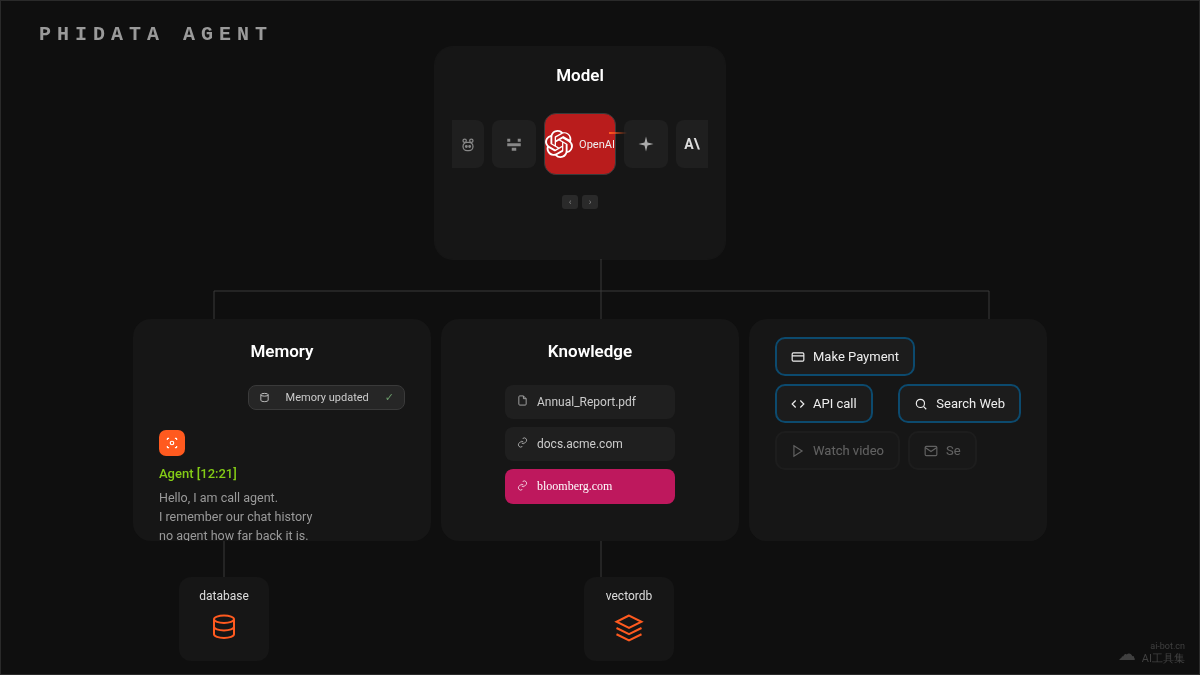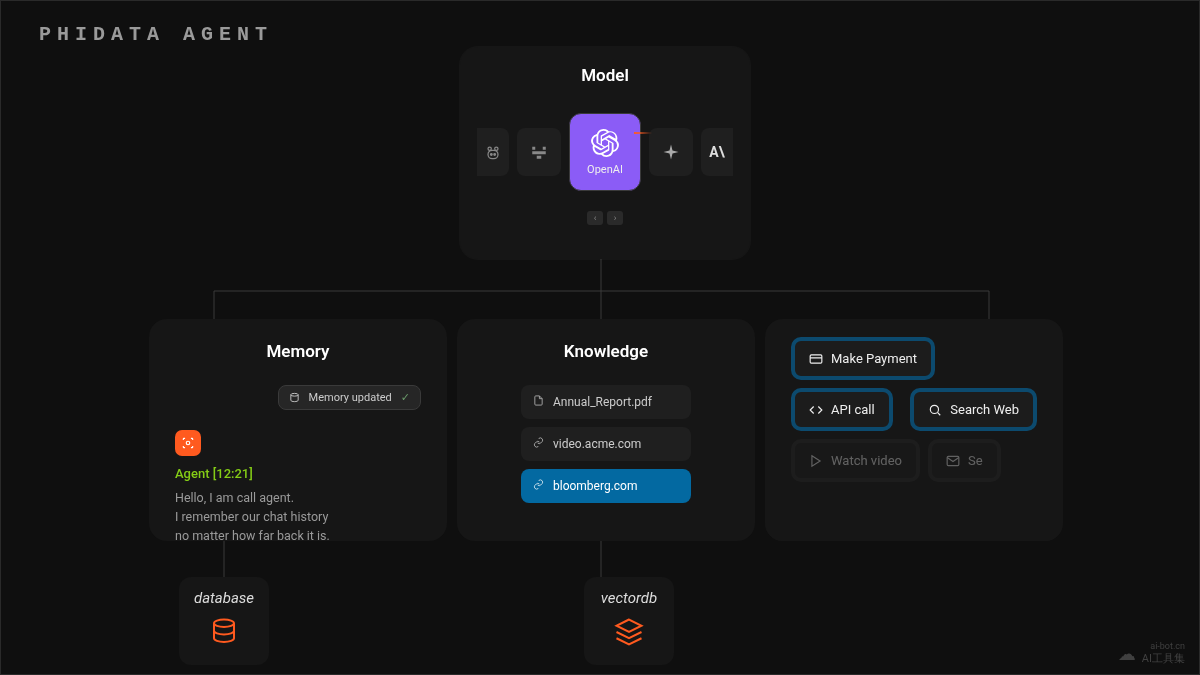--- a/index.html
+++ b/index.html
@@ -27,21 +27,21 @@
   
   .connectors {
     position: absolute;
     inset: 0;
     pointer-events: none;
   }
 
   
   .model-card {
     position: absolute;
-    left: 459px;
+    left: 434px;
     top: 46px;
     width: 290px;
     height: 212px;
     background: #161616;
     border-radius: 18px;
     padding: 18px 12px 12px;
     box-shadow: 0 0 0 1px rgba(255,255,255,0.03);
   }
   .card-title {
     text-align: center;
@@ -64,25 +64,25 @@
     display: flex;
     align-items: center;
     justify-content: center;
     color: #888;
     font-size: 18px;
   }
   .model-item.partial-left { width: 32px; border-top-left-radius:0; border-bottom-left-radius:0; }
   .model-item.partial-right { width: 32px; border-top-right-radius:0; border-bottom-right-radius:0; font-weight:700; font-size:14px; color:#ddd;}
   .model-item.selected {
     width: 72px;
-    height: 78px;
-    background: #8b5cf6;
+    height: 62px;
+    background: #b91c1c;
     border: 1px solid #3a3a3a;
     border-radius: 12px;
-    flex-direction: column;
+    flex-direction: row;
     gap: 6px;
     position: relative;
   }
   .model-item.selected .openai-svg { width:28px; height:28px; }
   .model-item.selected::after {
     content: "";
     position: absolute;
     top: 18px;
     right: -12px;
     width: 18px;
@@ -101,21 +101,21 @@
     background: #2a2a2a;
     border-radius: 3px;
     display:flex;align-items:center;justify-content:center;
     font-size:9px;color:#888;
   }
 
   
   .row {
     position: absolute;
     top: 318px;
-    left: 148px;
+    left: 132px;
     display: flex;
     gap: 10px;
     align-items: center;
   }
   .panel {
     width: 298px;
     height: 222px;
     background: #161616;
     border-radius: 18px;
     padding: 22px 26px;
@@ -127,21 +127,21 @@
     font-size: 17px;
     font-weight: 600;
     color: #fff;
     margin-bottom: 24px;
   }
 
   
   .mem-badge {
     display: inline-flex;
     align-items: center;
-    gap: 9px;
+    gap: 16px;
     background: #262626;
     border: 1px solid #3a3a3a;
     border-radius: 8px;
     padding: 5px 10px;
     font-size: 11px;
     color: #ccc;
     float: right;
     margin-bottom: 14px;
   }
   .mem-badge .check { color:#6a9a6a; font-size:11px; }
@@ -161,33 +161,33 @@
   .knowledge-list { display:flex; flex-direction:column; gap:8px; align-items:center; }
   .k-item {
     width: 170px;
     padding: 10px 12px;
     background: #1f1f1f;
     border-radius: 8px;
     font-size: 12px;
     color: #ccc;
     display:flex;align-items:center;gap:8px;
   }
-  .k-item.active { background:#0369a1; color:#fff; }
+  .k-item.active { background:#be185d; color:#fff;font-family:Liberation Serif, serif; }
   .k-item .ic { font-size:11px; opacity:.8; width:12px;}
 
   
   .tools-grid {
     display:flex; flex-wrap:wrap; gap:8px;
     margin-top:-4px;
   }
   .tool {
     display:inline-flex; align-items:center; gap:8px;
     padding: 10px 14px;
     background:#1c1c1c;
-    border:4px solid #0c4a6e;
+    border:2px solid #0c4a6e;
     border-radius:10px;
     font-size:13px;
     color:#eee;
     white-space:nowrap;
   }
   .tool.dim { opacity:.35; border-color:#2a2a2a;}
   .tool .ic { width:14px; display:inline-flex; }
   .tools-fade {
     position:absolute; left:0; right:0; bottom:0; height:30px;
     background:linear-gradient(180deg, transparent, #161616);
@@ -195,21 +195,21 @@
 
   
   .subbox {
     position:absolute;
     width:90px;
     background:#161616;
     border-radius:12px;
     padding:12px 10px 14px;
     text-align:center;
   }
-  .subbox .lab { font-size:15px; color:#ddd; margin-bottom:10px;font-style:italic;}
+  .subbox .lab { font-size:12px; color:#ddd; margin-bottom:10px;}
   .subbox .icn { color:#ff5a1f; }
   .db-box { left:178px; top:576px;}
   .vec-box { left:583px; top:576px;}
 
   
   .watermark {
     position:absolute;
     right:14px; bottom:8px;
     color:#555; font-size:11px;
     display:flex; align-items:center; gap:6px;
@@ -285,21 +285,21 @@
       <div class="agent-icon">
         <svg viewBox="0 0 24 24" fill="none" stroke="#fff" stroke-width="2">
             <path d="M4 7V5a1 1 0 0 1 1-1h2M20 7V5a1 1 0 0 0-1-1h-2M4 17v2a1 1 0 0 0 1 1h2M20 17v2a1 1 0 0 1-1 1h-2"></path>
             <circle cx="12" cy="12" r="3"></circle>
           </svg>
       </div>
       <div class="agent-name">Agent [12:21]</div>
       <div class="agent-msg">
         <span>Hello, I am call agent.</span><br>
         <span>I remember our chat history</span><br>
-        <span>no matter how far back it is.</span>
+        <span>no agent how far back it is.</span>
       </div>
     </div>
   </div>
 
   <div class="panel">
     <div class="panel-title">Knowledge</div>
     <div class="knowledge-list">
       <div class="k-item">
         <span class="ic">
           <svg width="11" height="11" viewBox="0 0 24 24" fill="none" stroke="currentColor" stroke-width="2">
@@ -309,21 +309,21 @@
         </span>
         <span>Annual_Report.pdf</span>
       </div>
       <div class="k-item">
         <span class="ic">
           <svg width="11" height="11" viewBox="0 0 24 24" fill="none" stroke="currentColor" stroke-width="2">
               <path d="M10 13a5 5 0 0 0 7 0l3-3a5 5 0 0 0-7-7l-1 1"></path>
               <path d="M14 11a5 5 0 0 0-7 0l-3 3a5 5 0 0 0 7 7l1-1"></path>
             </svg>
         </span>
-        <span>video.acme.com</span>
+        <span>docs.acme.com</span>
       </div>
       <div class="k-item active">
         <span class="ic">
           <svg width="11" height="11" viewBox="0 0 24 24" fill="none" stroke="currentColor" stroke-width="2">
               <path d="M10 13a5 5 0 0 0 7 0l3-3a5 5 0 0 0-7-7l-1 1"></path>
               <path d="M14 11a5 5 0 0 0-7 0l-3 3a5 5 0 0 0 7 7l1-1"></path>
             </svg>
         </span>
         <span>bloomberg.com</span>
       </div>

